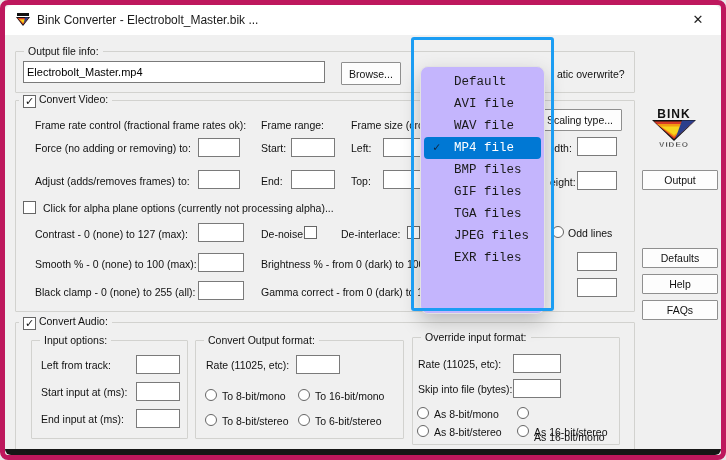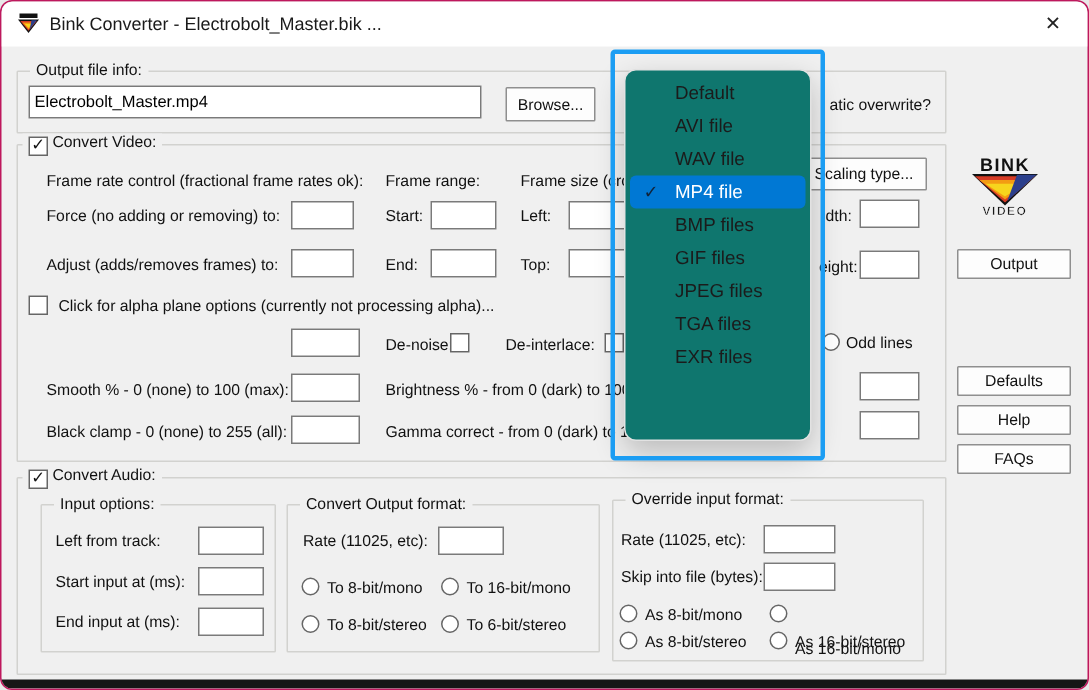--- a/index.html
+++ b/index.html
@@ -1,35 +1,35 @@
 <!DOCTYPE html>
 <html><head>
 <meta charset="utf-8">
 <style>
   html,body{margin:0;padding:0;background:#e8e8e8;}
   #app{position:relative;width:726px;height:460px;background:#f0f0f0;
-       border:1px solid #be185d;border-radius:8px;box-sizing:border-box;
+       border:5px solid #be185d;border-radius:8px;box-sizing:border-box;
        font-family:"Liberation Sans",sans-serif;color:#111;overflow:hidden;}
   .titlebar{position:absolute;left:0;top:0;right:0;height:30px;background:#ffffff;border-radius:8px 8px 0 0;}
   .title-text{position:absolute;left:32px;top:8px;font-size:12px;white-space:nowrap;color:#1a1a1a;}
   .close-btn{position:absolute;right:14px;top:6px;width:18px;height:18px;font-size:13px;line-height:18px;text-align:center;color:#222;cursor:default;}
   .group{position:absolute;border:1px solid #d2d2cf;border-radius:1px;}
   .glabel{position:absolute;top:-7px;left:8px;background:#f0f0f0;padding:0 4px;font-size:10.5px;white-space:nowrap;}
   .lbl{position:absolute;font-size:10.5px;white-space:nowrap;}
   .inp{position:absolute;height:19px;width:42px;border:1px solid #7a7a7a;background:#fff;
        font:11px "Liberation Sans",sans-serif;padding:1px 3px;box-sizing:border-box;}
   .cb{position:absolute;width:13px;height:13px;border:1px solid #666;background:#fff;box-sizing:border-box;
       font-size:11px;line-height:11px;text-align:center;color:#111;}
   .radio{position:absolute;width:12px;height:12px;border:1px solid #666;border-radius:50%;background:#fff;box-sizing:border-box;}
   .btn{position:absolute;background:#fdfdfd;border:1px solid #8f8f8f;border-radius:1px;
        font-family:"Liberation Sans",sans-serif;font-size:10.5px;text-align:center;padding:0;color:#111;}
   .side-btn{left:637px;width:76px;height:20px;}
-  .menu{position:absolute;left:415px;top:45px;width:125px;height:248px;background:#0f766e;
+  .menu{position:absolute;left:415px;top:61px;width:125px;height:248px;background:#c4b5fd;
         border:1px solid #e2e2e2;border-radius:8px;box-shadow:0 8px 20px rgba(0,0,0,.22);
-        z-index:30;box-sizing:border-box;padding-top:4px;}
+        z-index:30;box-sizing:border-box;padding-top:4px;font-family:Liberation Mono, monospace;}
   .menu-item{position:relative;height:22px;line-height:22px;font-size:12.5px;padding-left:33px;color:#1b1b1b;white-space:nowrap;}
   .menu-item.selected{margin:0 3px;padding-left:30px;border-radius:4px;background:#0078d4;color:#fff;}
   .menu-check{position:absolute;left:9px;top:0;font-size:12px;color:#10233a;}
   .annotation{position:absolute;left:406px;top:32px;width:143px;height:274px;
               border:3px solid #1b9df3;border-radius:3px;z-index:35;box-sizing:border-box;pointer-events:none;}
   .bottom-edge{position:absolute;left:0;bottom:0;width:100%;height:6px;background:#161616;border-radius:0 0 7px 7px;}
   svg{display:block;}
 </style>
 </head>
 <body>
@@ -81,20 +81,21 @@
   <span class="lbl" style="left:256px;top:170px">End:</span>
   <input class="inp" style="left: 286px; top: 165px; width: 44px;">
   <span class="lbl" style="left:346px;top:170px">Top:</span>
   <input class="inp" style="left: 378px; top: 165px;">
   <span class="lbl" style="left:545px;top:171px">eight:</span>
   <input class="inp" style="left: 572px; top: 166px; width: 40px;">
 
   <span class="cb" style="left:18px;top:196px"></span>
   <span class="lbl" style="left:38px;top:197px">Click for alpha plane options (currently not processing alpha)...</span>
 
+  <span class="lbl" style="left:30px;top:223px">Contrast - 0 (none) to 127 (max):</span>
   <input class="inp" style="left: 193px; top: 218px; width: 46px;">
   <span class="lbl" style="left:256px;top:223px">De-noise:</span>
   <span class="cb" style="left:299px;top:221px"></span>
   <span class="lbl" style="left:336px;top:223px">De-interlace:</span>
   <span class="cb" style="left:402px;top:221px"></span>
   <span class="radio" style="left:547px;top:221px"></span>
   <span class="lbl" style="left:563px;top:222px">Odd lines</span>
 
   <span class="lbl" style="left:30px;top:253px">Smooth % - 0 (none) to 100 (max):</span>
   <input class="inp" style="left: 193px; top: 248px; width: 46px;">
@@ -170,21 +171,21 @@
   <div class="menu">
     <div class="menu-item">Default</div>
     <div class="menu-item">AVI file</div>
     <div class="menu-item">WAV file</div>
     <div class="menu-item selected">
       <span class="menu-check">✓</span>
       <span>MP4 file</span>
     </div>
     <div class="menu-item">BMP files</div>
     <div class="menu-item">GIF files</div>
+    <div class="menu-item">TGA files</div>
     <div class="menu-item">JPEG files</div>
-    <div class="menu-item">TGA files</div>
     <div class="menu-item">EXR files</div>
   </div>
 
   <div class="annotation"></div>
 
   <div class="bottom-edge"></div>
 </div>
 
 </body></html>

